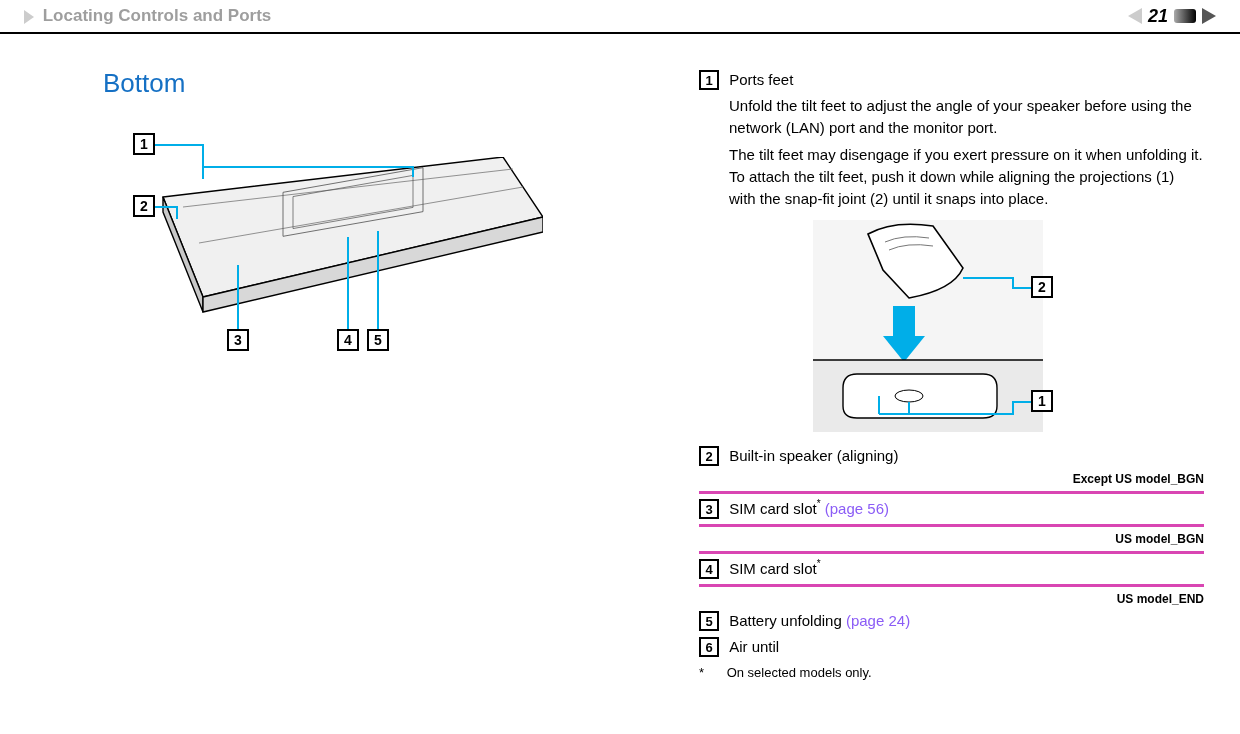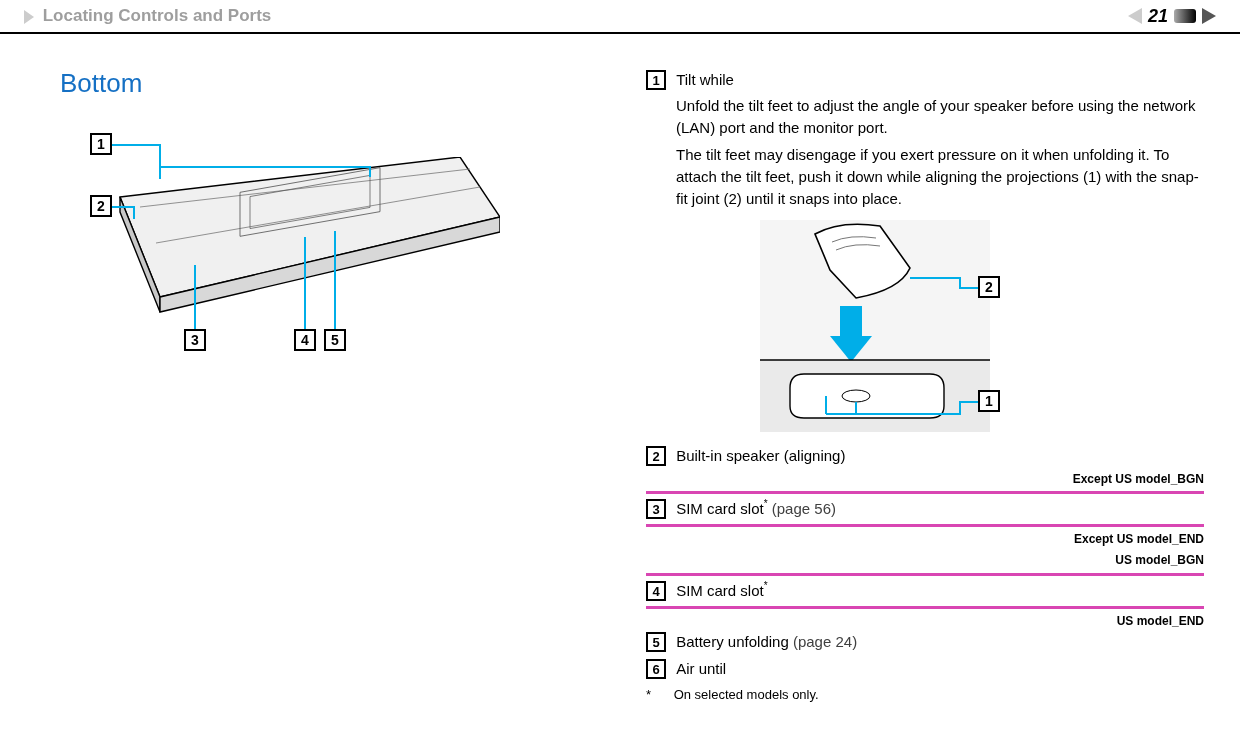--- a/index.html
+++ b/index.html
@@ -7,21 +7,21 @@
   .page { width: 1240px; height: 589px; position: relative; }
   .header { display: flex; align-items: center; justify-content: space-between; padding: 0 24px; height: 34px; border-bottom: 2px solid #000; }
   .header-left { color: #9e9e9e; font-weight: bold; font-size: 17px; }
   .header-right { display: flex; align-items: center; gap: 6px; }
   .page-num { font-style: italic; font-weight: bold; font-size: 18px; color: #000; }
   .triangle-left, .triangle-right { width: 0; height: 0; border-top: 8px solid transparent; border-bottom: 8px solid transparent; }
   .triangle-left { border-right: 14px solid #ccc; }
   .triangle-right { border-left: 14px solid #555; }
   .nav-bar { width: 22px; height: 14px; background: linear-gradient(to right, #aaa 0%, #000 100%); border-radius: 3px; }
 
-  .content { display: flex; padding: 34px 36px 0 60px; gap: 0; }
+  .content { display: flex; padding: 34px 36px 0 60px; gap: 10px; margin-left: 43px; }
   .left-col { width: 560px; flex: 0 0 560px; }
   .right-col { flex: 1; padding-left: 26px; }
 
   .section-title { color: #1570c4; font-size: 26px; font-weight: normal; margin-bottom: 18px; }
 
   .diagram-main { position: relative; width: 480px; height: 260px; }
   .laptop-base { position: absolute; left: 40px; top: 40px; width: 400px; height: 130px; }
   .laptop-base svg { display: block; }
 
   .callout-box { position: absolute; width: 22px; height: 22px; border: 2px solid #000; background: #fff; display: flex; align-items: center; justify-content: center; font-size: 14px; font-weight: bold; }
@@ -30,21 +30,21 @@
   .cb-2 { left: 30px; top: 78px; }
   .cb-3 { left: 124px; top: 212px; }
   .cb-4 { left: 234px; top: 212px; }
   .cb-5 { left: 264px; top: 212px; }
 
   .item-list { font-size: 15px; line-height: 1.45; }
   .item { margin-bottom: 4px; }
   .item .num-box { display: inline-block; width: 20px; height: 20px; border: 2px solid #000; text-align: center; line-height: 18px; font-size: 13px; font-weight: bold; vertical-align: middle; margin-right: 6px; }
   .item .label { vertical-align: middle; }
   .item .sup { vertical-align: super; font-size: 10px; }
-  .item .link { color: #404040; }
+  .item .link { color: #8b5cf6; }
   .desc { margin-left: 30px; margin-bottom: 6px; }
   .model-tag { font-weight: bold; font-size: 12px; margin-top: 4px; text-align: right; }
   .pink-bar { height: 3px; background: #d946b3; margin: 3px 0; }
   .footnote { font-size: 13px; margin-top: 6px; }
   .footnote .ast { display: inline-block; width: 24px; }
 
   .tiltfeet-diagram { position: relative; width: 230px; height: 212px; margin: 10px 0 12px 114px; background: #f5f5f5; }
   .tiltfeet-diagram .callout-box.tf2 { right: -10px; top: 56px; }
   .tiltfeet-diagram .callout-box.tf1 { right: -10px; bottom: 20px; }
 </style>
@@ -105,21 +105,21 @@
         <div class="callout-box cb-5">
             <span>5</span>
           </div>
       </div>
     </div>
 
     <div class="right-col item-list">
 
       <div class="item">
         <span class="num-box">1</span>
-        <span class="label">Tilt while</span>
+        <span class="label">Ports feet</span>
       </div>
       <div class="desc">Unfold the tilt feet to adjust the angle of your speaker before using the network (LAN) port and the monitor port.</div>
       <div class="desc">The tilt feet may disengage if you exert pressure on it when unfolding it. To attach the tilt feet, push it down while aligning the projections (1) with the snap-fit joint (2) until it snaps into place.</div>
 
       <div class="tiltfeet-diagram">
         <svg width="230" height="212" viewBox="0 0 230 212">
 
           <path d="M55 14 Q80 0 120 6 L150 48 Q140 70 96 78 L70 50 Z" fill="#fff" stroke="#000" stroke-width="1.6"></path>
           <path d="M72 22 Q90 14 116 18" fill="none" stroke="#666" stroke-width="0.9"></path>
           <path d="M76 30 Q94 22 120 26" fill="none" stroke="#666" stroke-width="0.9"></path>
@@ -153,21 +153,20 @@
       <div class="model-tag">Except US model_BGN</div>
       <div class="pink-bar"></div>
 
       <div class="item">
         <span class="num-box">3</span>
         <span class="label">SIM card slot</span><span class="sup">*</span>
         <span class="label link"> (page 56)</span>
       </div>
 
       <div class="pink-bar"></div>
-      <div class="model-tag">Except US model_END</div>
       <div class="model-tag">US model_BGN</div>
       <div class="pink-bar"></div>
 
       <div class="item">
         <span class="num-box">4</span>
         <span class="label">SIM card slot</span><span class="sup">*</span>
       </div>
 
       <div class="pink-bar"></div>
       <div class="model-tag">US model_END</div>

